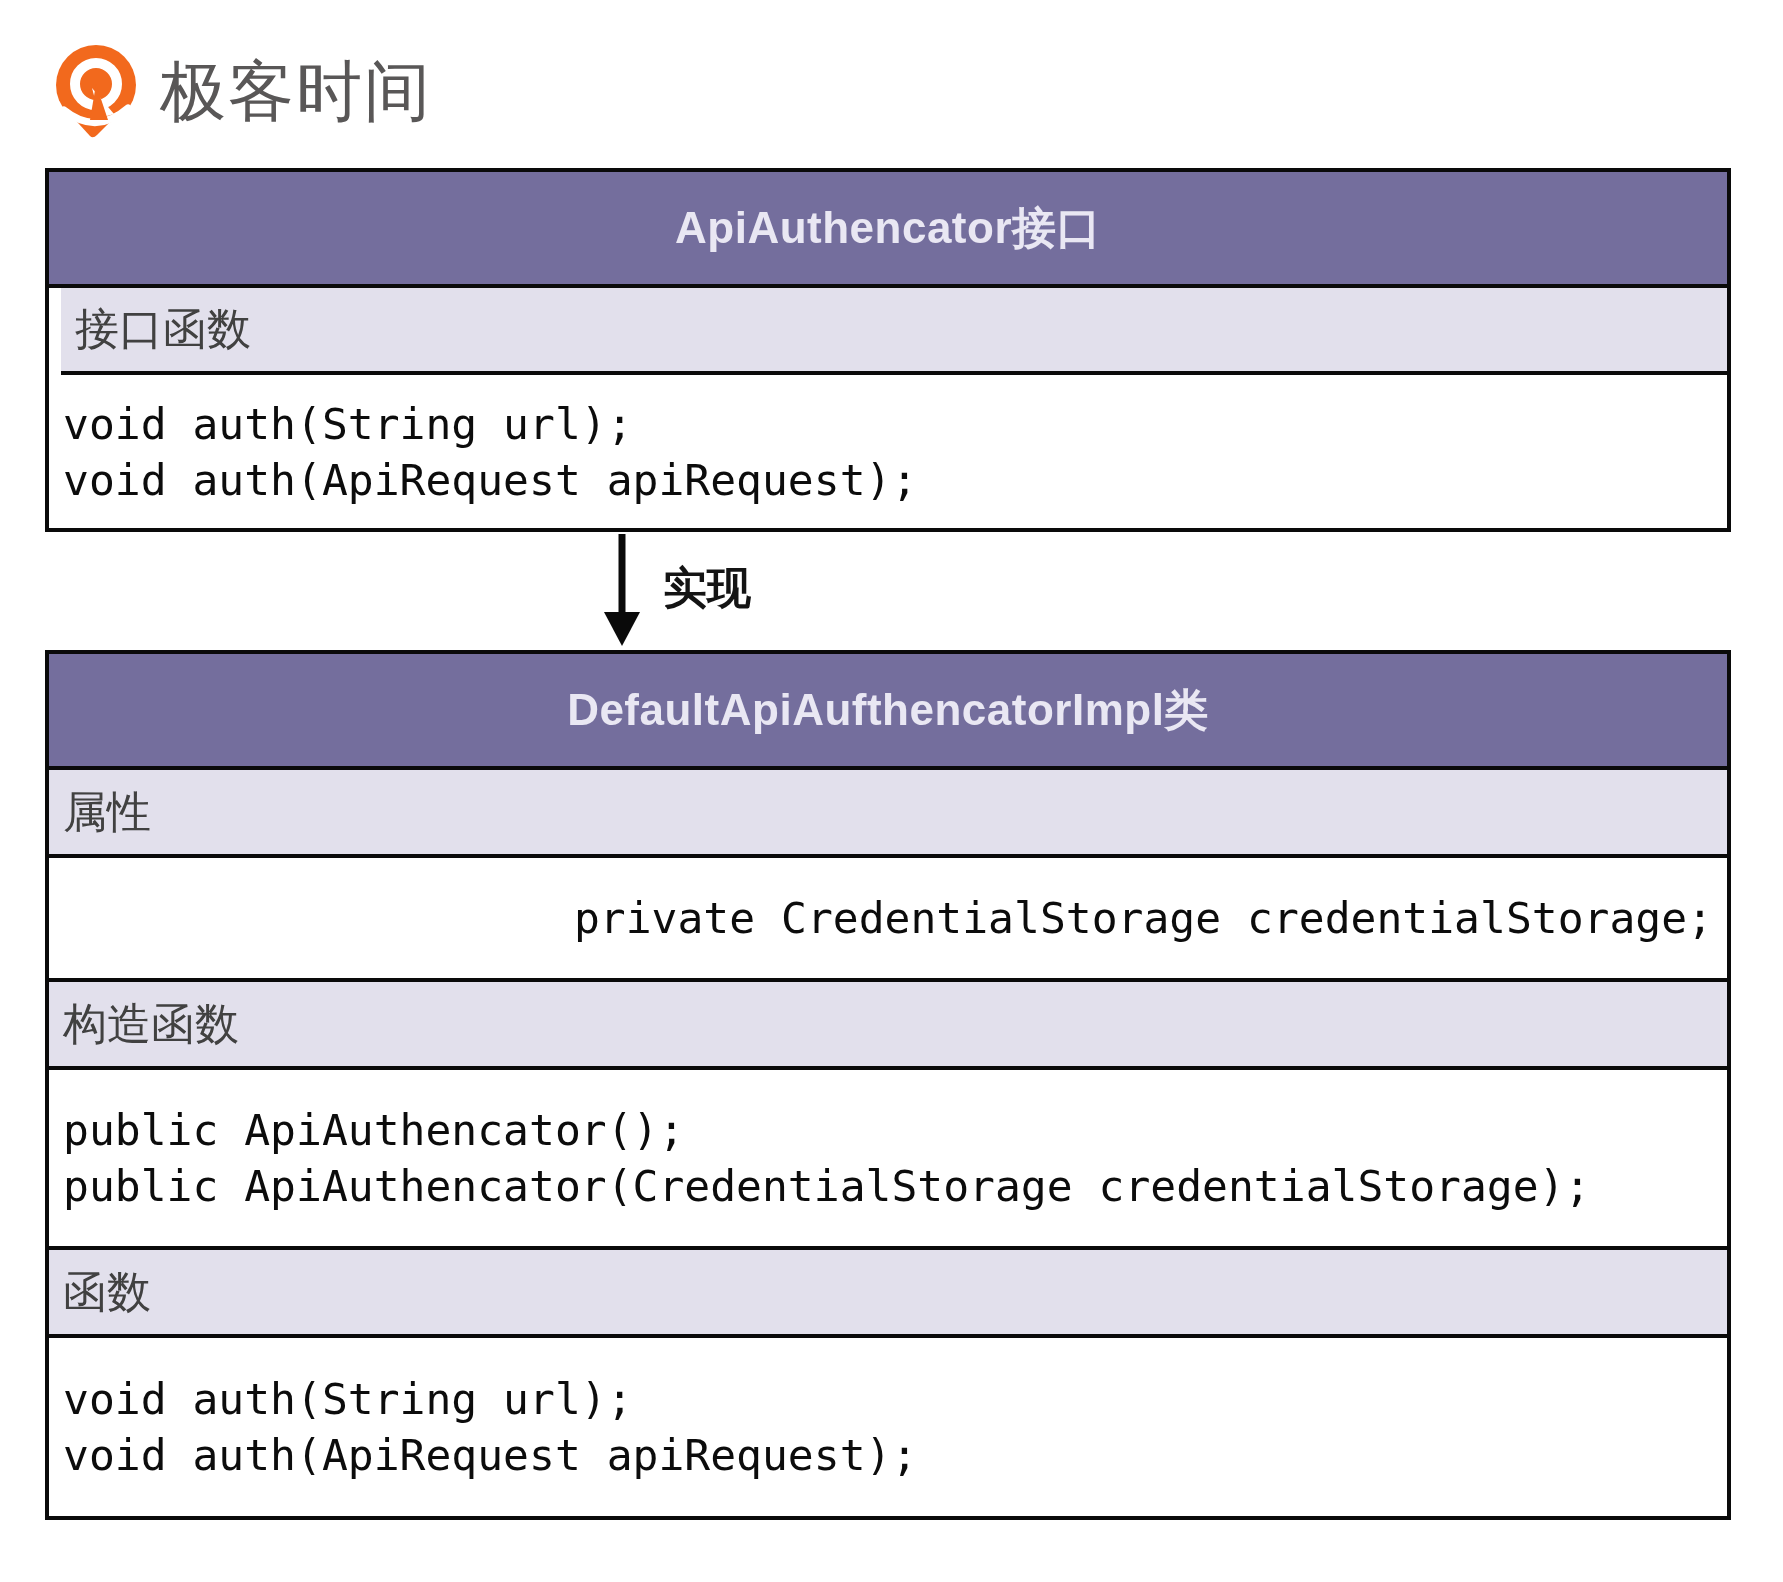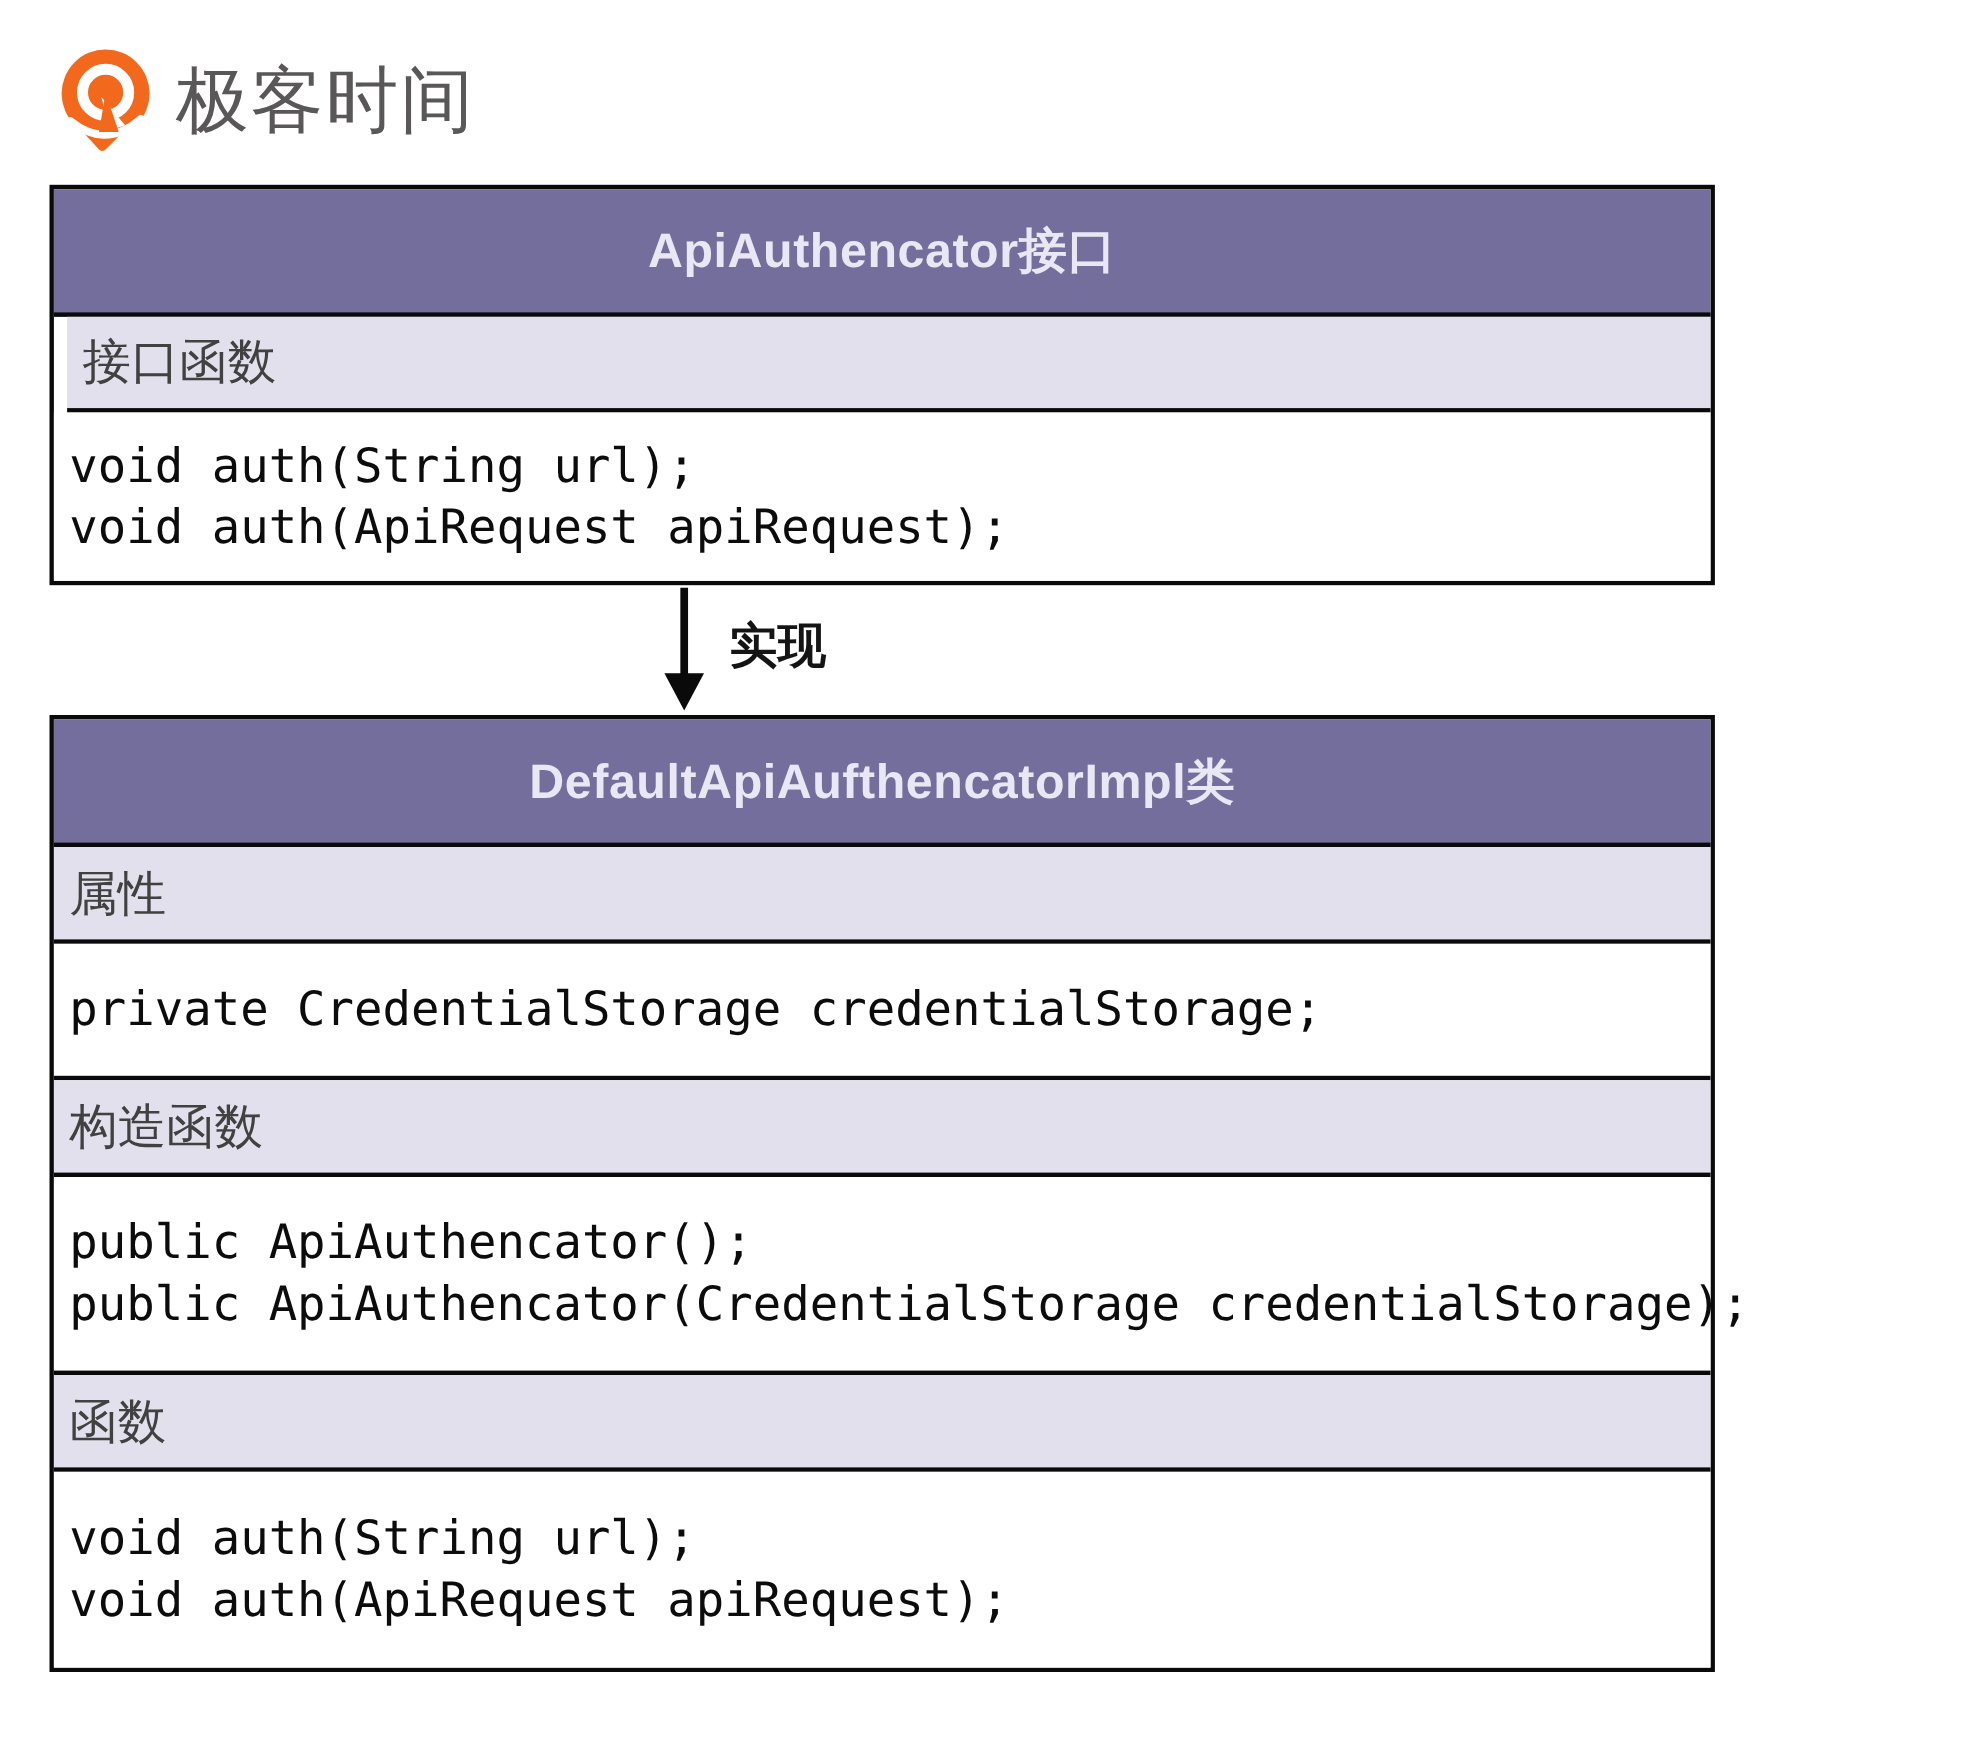--- a/index.html
+++ b/index.html
@@ -19,21 +19,21 @@
   .logo-mark { width: 88px; height: 94px; }
   .logo-text {
     font-size: 66px; font-weight: 400;
     color: var(--logo-text, #595757);
     letter-spacing: 2px;
     line-height: 1;
   }
 
   
   .uml-box {
-    position: absolute; left: 45px; width: 1514px;
+    position: absolute; left: 45px; width: 1686px;
     box-sizing: border-box;
     border: 4px solid var(--border, #0a0a0a);
     background: #ffffff;
     display: flex; flex-direction: column;
   }
   #interface-box { top: 168px; height: 364px; }
   #impl-box      { top: 650px; height: 870px; }
 
   .box-title {
     box-sizing: border-box; height: 116px; flex: 0 0 116px;
@@ -57,21 +57,21 @@
     box-sizing: border-box;
     background: #ffffff;
     display: flex; flex-direction: column; justify-content: center;
     padding: 0 14px;
     font-family: "DejaVu Sans Mono", "Liberation Mono", monospace;
     font-size: 43px; line-height: 56px;
     color: var(--code-text, #0c0c0c);
     white-space: pre;
   }
   .box-code.grow { flex: 1 1 auto; }
-  .box-code.h124 { height: 124px; flex: 0 0 124px; border-bottom: 4px solid var(--border, #0a0a0a); }
+  .box-code.h124 { height: 124px; flex: 0 0 124px; border-bottom: 4px solid var(--border, #0a0a0a); align-items: flex-end; }
   .box-code.h180 { height: 180px; flex: 0 0 180px; border-bottom: 4px solid var(--border, #0a0a0a); }
   .box-code.h178 { height: 178px; flex: 0 0 178px; }
 
   
   .impl-arrow { position: absolute; left: 598px; top: 534px; width: 50px; height: 114px; }
   .arrow-label {
     position: absolute; left: 663px; top: 562px;
     font-size: 44px; color: #141414; line-height: 1.2; font-weight: bold;
   }
 </style>

